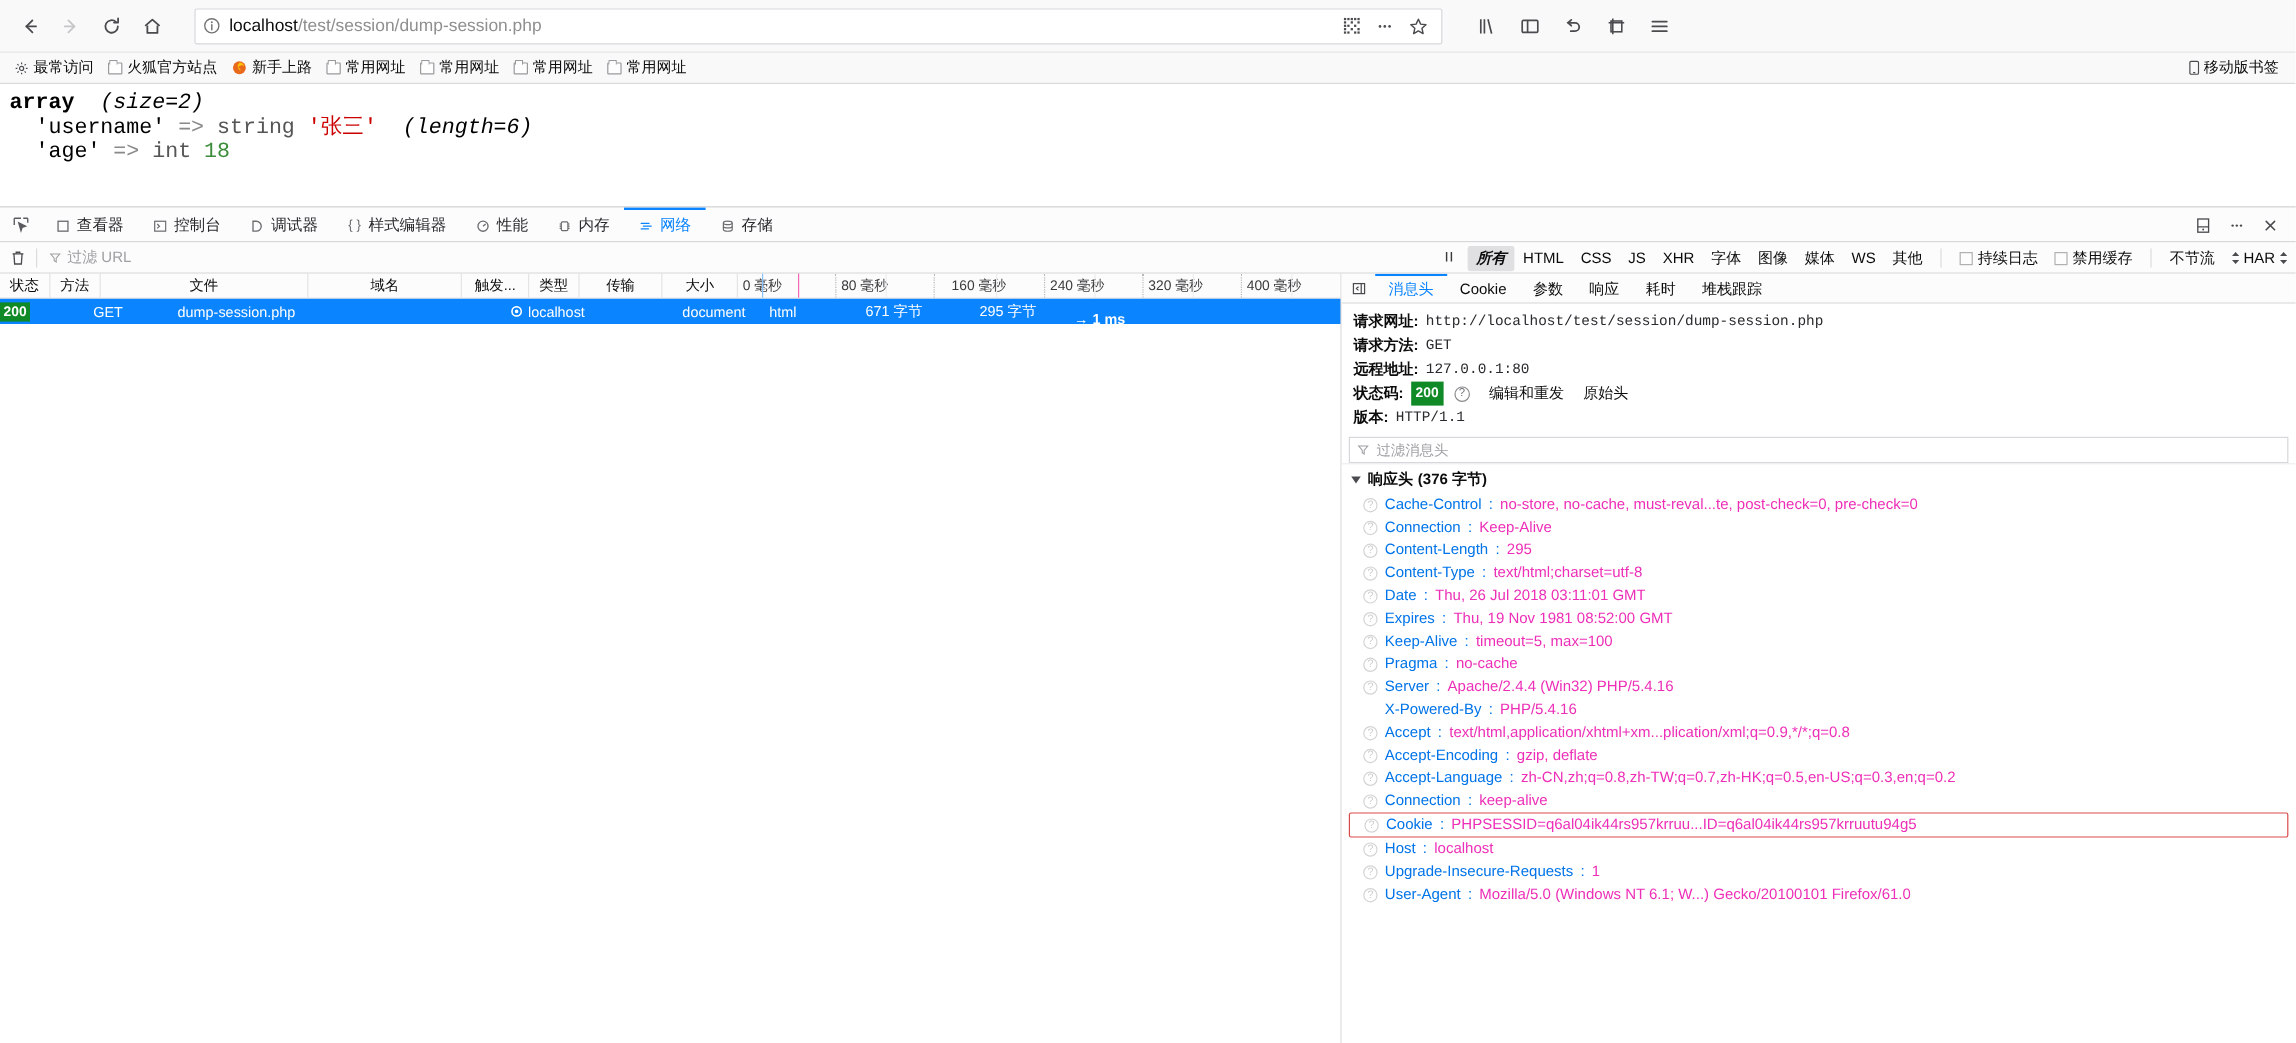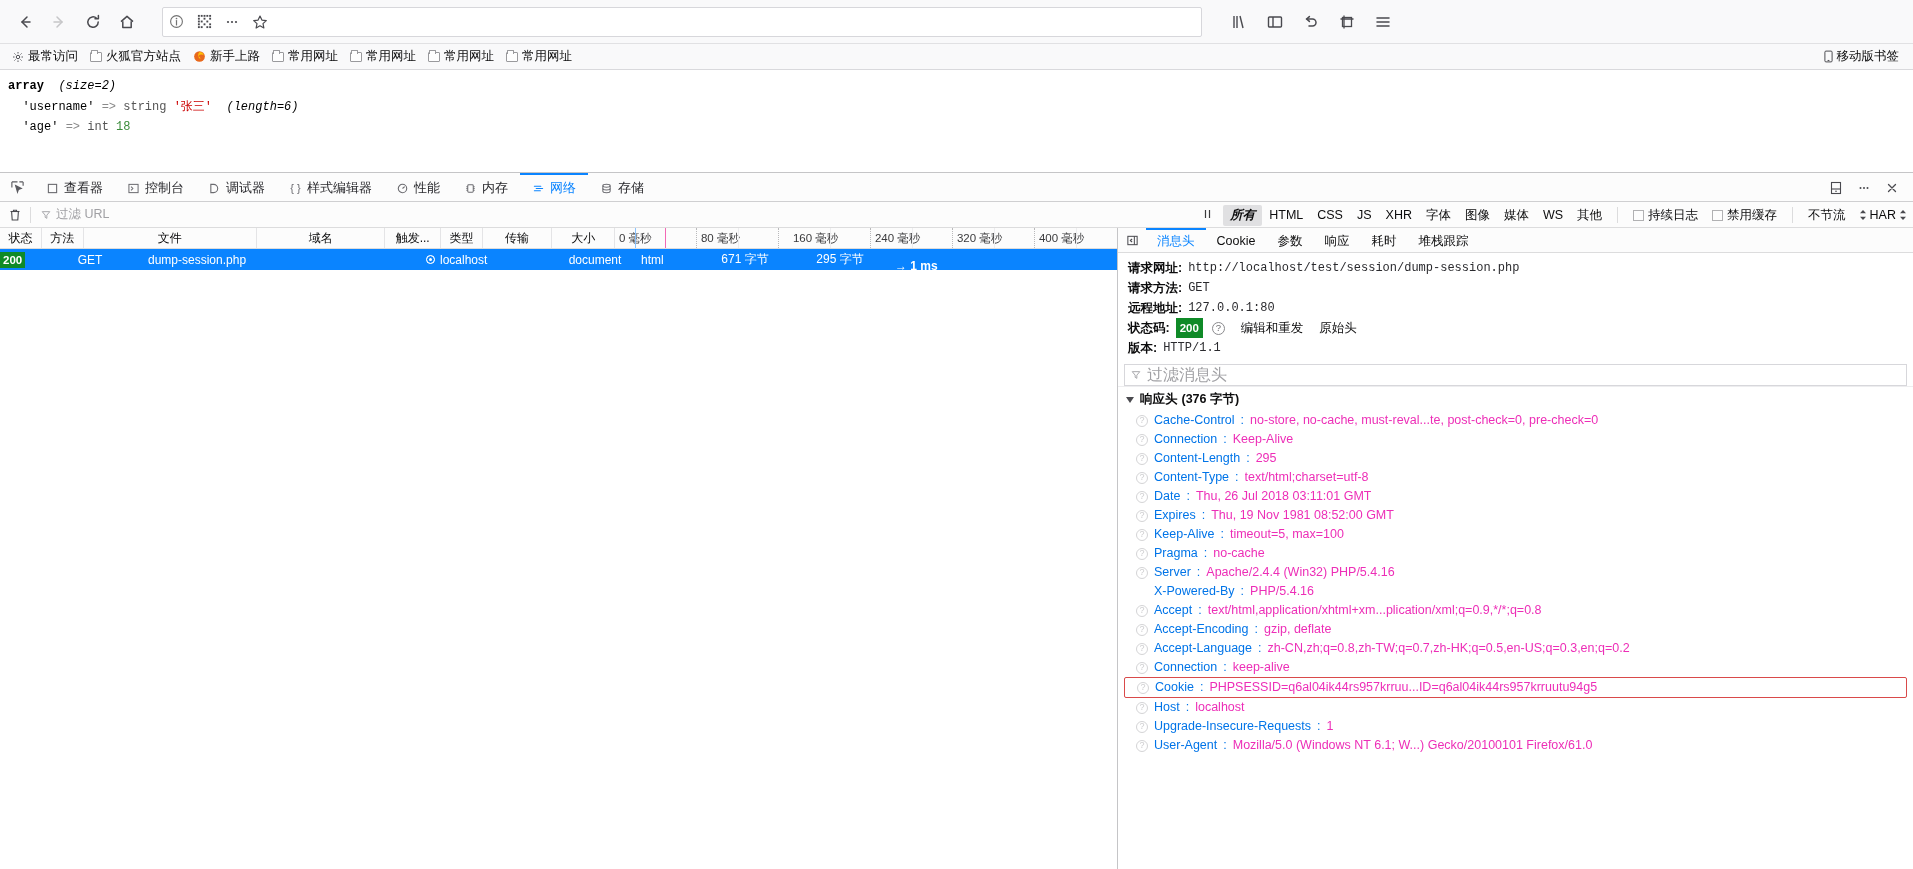--- a/index.html
+++ b/index.html
@@ -75,21 +75,21 @@
     border:1px solid #9a9a9d; border-bottom:none; border-radius:1px 1px 0 0;
     background:#fefefe;
   }
 
   
   #page-content {
     height: 136px;
     padding: 6px 8px 0 8px;
     background: #fff;
     font-family: "Liberation Mono", monospace;
-    font-size: 12px;
+    font-size: 18px;
     line-height: 20.5px;
     color: #000;
   }
   .vd-line { white-space: pre; }
   .vd-kw { font-weight: bold; }
   .vd-it { font-style: italic; }
   .vd-str { color: #cc0000; }
   .vd-int { color: #3b8c3b; }
   .vd-arrow { color: #8a8a8a; }
   .vd-type { color: #555; }
@@ -232,21 +232,21 @@
     width: 13px; height: 13px; border-radius: 50%; border: 1px solid #8a8a8d;
     color: #6a6a6d; font-size: 9.5px; display: inline-flex;
     align-items: center; justify-content: center; margin-left: 3px;
   }
   .rp-link { color: #0c0c0d; margin-left: 10px; }
 
   .hdr-filter {
     display: flex; align-items: center; gap: 6px;
     height: 22px; margin: 3px 6px 0 6px;
     border: 1px solid #d7d7db; background: #fff;
-    padding: 0 6px; font-size: 16px; color: #a0a0a4;
+    padding: 0 6px; font-size: 12px; color: #a0a0a4;
   }
   .hdr-section {
     display: flex; align-items: center; gap: 4px;
     font-size: 12.5px; font-weight: bold; color: #0c0c0d;
     padding: 4px 6px 3px 8px;
     border-top: 1px solid #ededef;
     background: #fff;
   }
   .hdr-section .cnt { font-weight: bold; }
   .tri {
@@ -303,20 +303,21 @@
     </div>
 
     <div class="url-wrap">
       <span class="url-ident">
         <svg width="15" height="15" viewBox="0 0 16 16">
             <circle cx="8" cy="8" r="6.3" fill="none" stroke="currentColor" stroke-width="1.2"></circle>
             <circle cx="8" cy="4.8" r="0.9" fill="currentColor"></circle>
             <path d="M8 7 V11.6" stroke="currentColor" stroke-width="1.3" stroke-linecap="round"></path>
           </svg>
       </span>
+      <span class="url-text"><b>localhost</b><span>/test/session/dump-session.php</span></span>
       <span class="url-icons">
         <span class="url-icon">
           <svg width="15" height="15" viewBox="0 0 16 16" fill="currentColor">
               <rect x="1" y="1" width="2" height="2"></rect>
               <rect x="4" y="1" width="2" height="2"></rect>
               <rect x="7" y="1" width="2" height="2"></rect>
               <rect x="10" y="1" width="2" height="2"></rect>
               <rect x="13" y="1" width="2" height="2"></rect>
               <rect x="1" y="4" width="2" height="2"></rect>
               <rect x="7" y="4" width="2" height="2"></rect>

